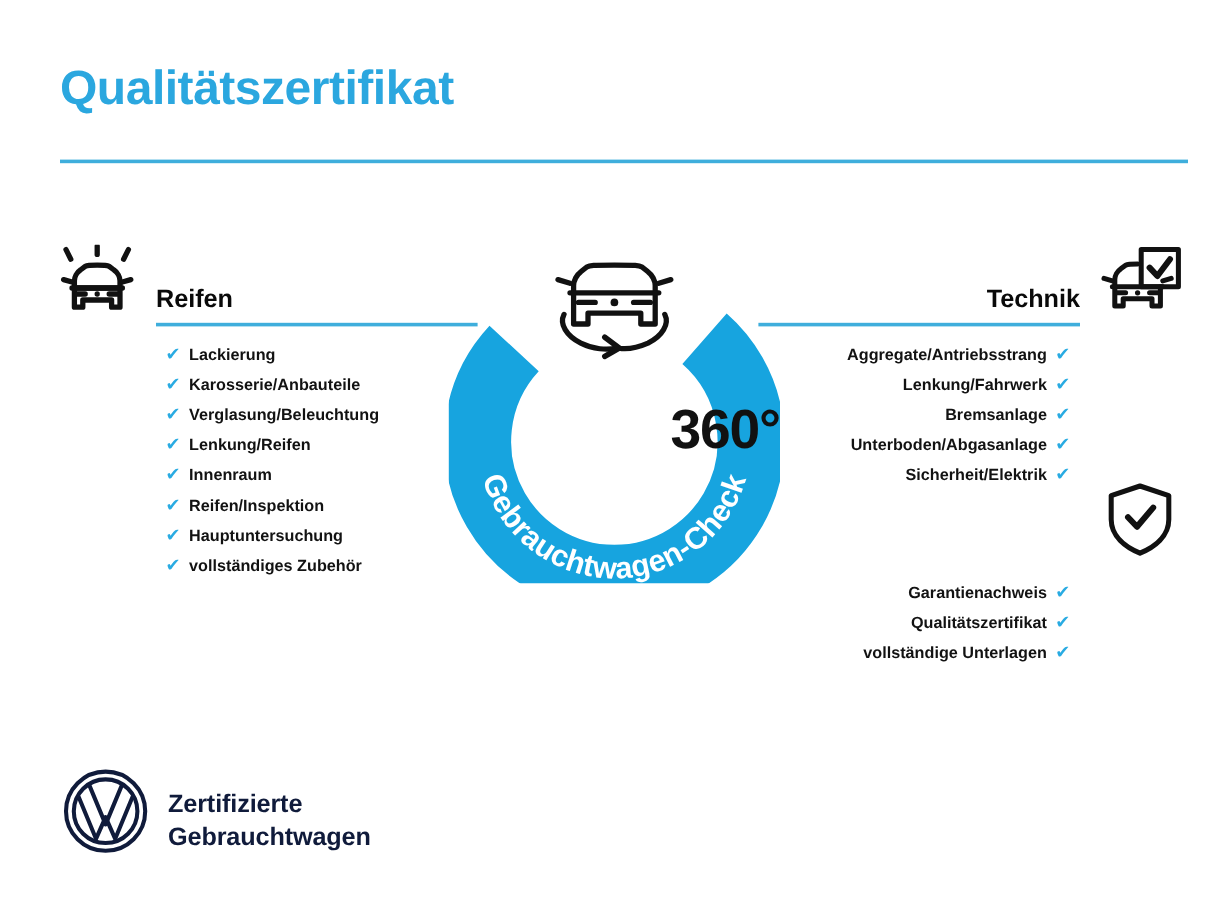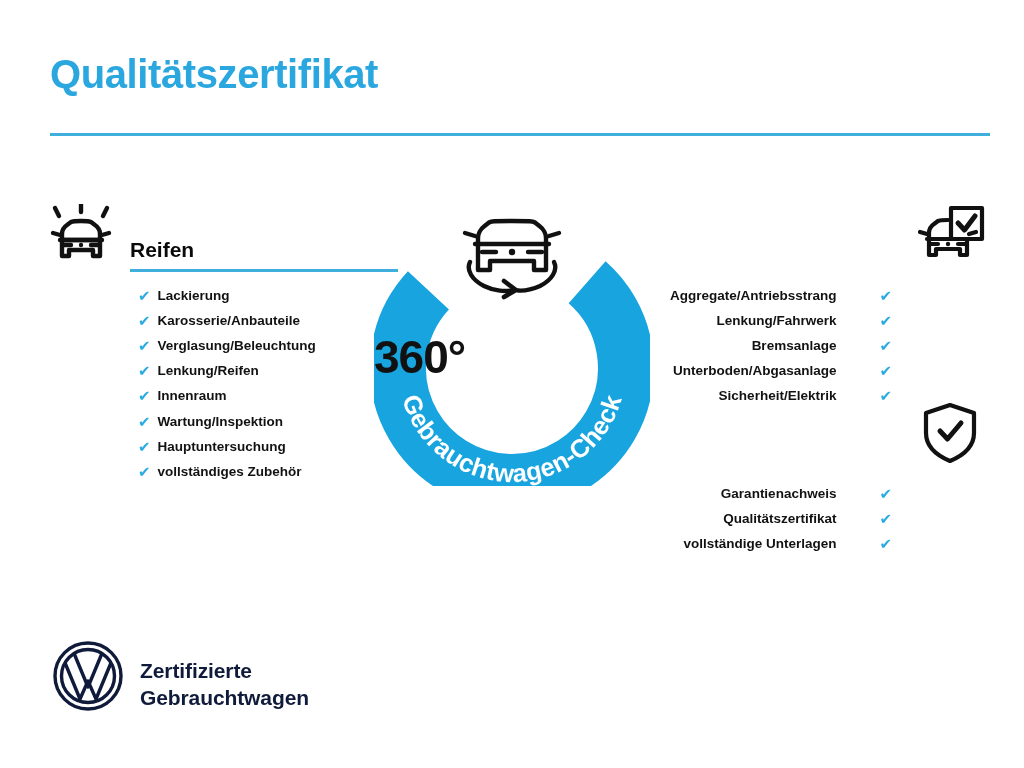--- a/index.html
+++ b/index.html
@@ -115,21 +115,21 @@
     color: #121212;
     line-height: 1;
     padding: 5px 0;
     display: flex;
     align-items: center;
     white-space: nowrap;
   }
   .left .check-list  { padding-left: 118px; }
   .right .check-list { padding-right: 112px; justify-content: flex-end; }
   .left .check-item  { justify-content: flex-start; }
-  .right .check-item { justify-content: flex-end; gap: 36px; }
+  .right .check-item { justify-content: flex-end; }
 
   .tick {
     color: #29ABE2;
     font-size: 15px;
     font-weight: bold;
     line-height: 1;
   }
   .left .tick  { margin-right: 7px; }
   .right .tick { margin-left: 7px; }
 
@@ -141,21 +141,21 @@
     width: 276px;
     height: 290px;
   }
   .badge svg { display: block; }
 
   .badge-center-label {
     position: absolute;
     left: 0;
     top: 138px;
     width: 276px;
-    text-align: left;
+    text-align: right;
     font-size: 46px;
     font-weight: bold;
     color: #111111;
     letter-spacing: -1px;
     line-height: 1;
   }
 
   
   .footer {
     position: absolute;
@@ -226,21 +226,21 @@
         <span class="tick">✔</span>
         <span>Innenraum</span>
       </li>
     </ul>
   </div>
 
   <div class="section left sec-wartung">
     <ul class="check-list">
       <li class="check-item">
         <span class="tick">✔</span>
-        <span>Wartung/Inspektion</span>
+        <span>Reifen/Inspektion</span>
       </li>
       <li class="check-item">
         <span class="tick">✔</span>
         <span>Hauptuntersuchung</span>
       </li>
       <li class="check-item">
         <span class="tick">✔</span>
         <span>vollständiges Zubehör</span>
       </li>
     </ul>
@@ -255,20 +255,24 @@
           <path d="M16 34 L16 50 L23 50 L23 44 L47 44 L47 50 L54 50 L54 34"></path>
           <path d="M7 27 L14 29"></path>
           <path d="M63 27 L56 29"></path>
           <path d="M18 39 L25 39"></path>
           <path d="M45 39 L52 39"></path>
           <circle cx="35" cy="39" r="2.2" fill="#111" stroke="none"></circle>
           <rect x="38" y="3" width="31" height="31"></rect>
           <path d="M45 18 L51.5 25 L62 11" stroke-width="5"></path>
         </svg>
       </div>
+      <div class="sec-title-wrap">
+        <div class="sec-title">Technik</div>
+        <div class="sec-underline"></div>
+      </div>
     </div>
     <ul class="check-list">
       <li class="check-item">
         <span>Aggregate/Antriebsstrang</span>
         <span class="tick">✔</span>
       </li>
       <li class="check-item">
         <span>Lenkung/Fahrwerk</span>
         <span class="tick">✔</span>
       </li>

